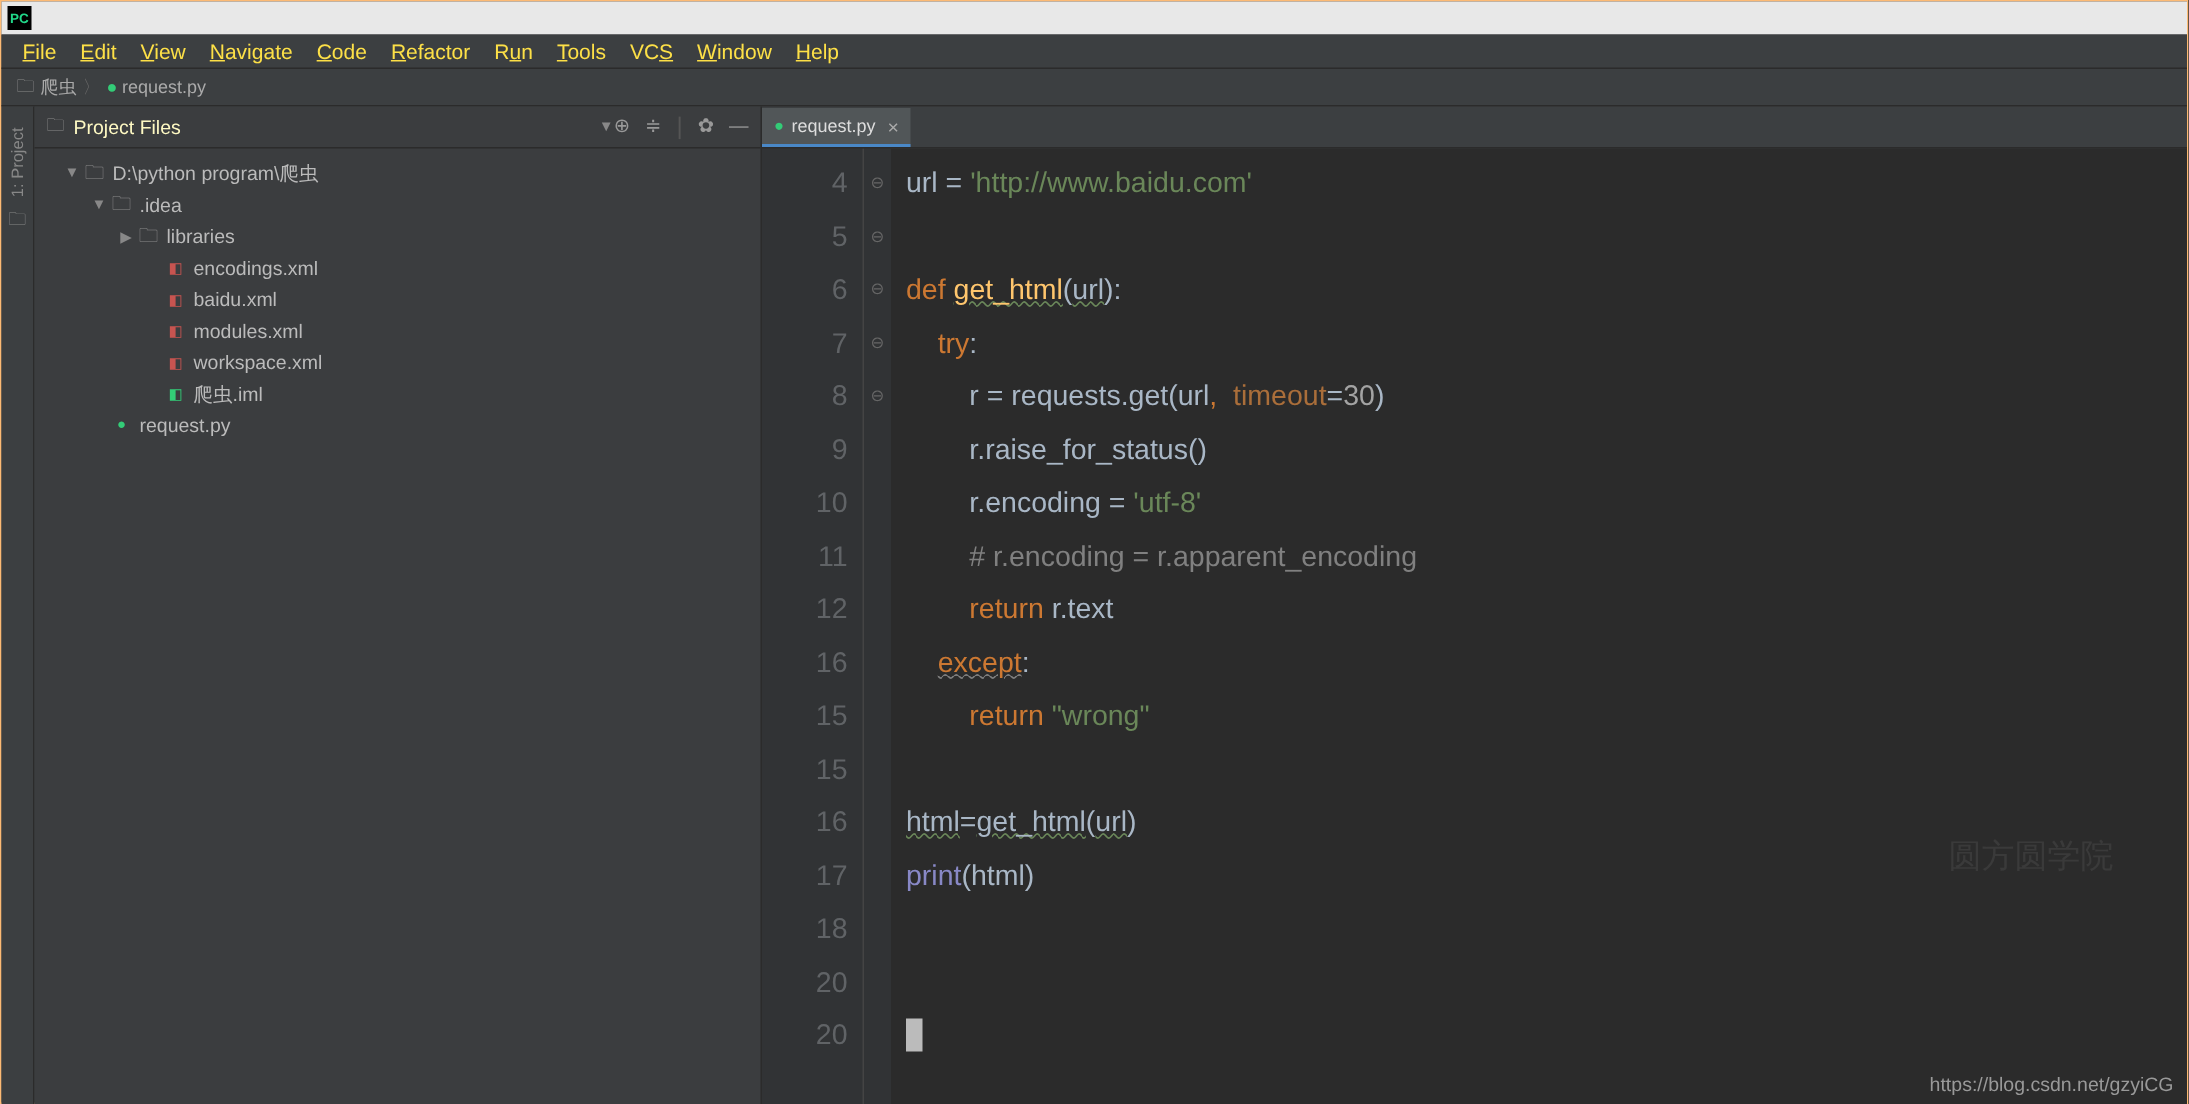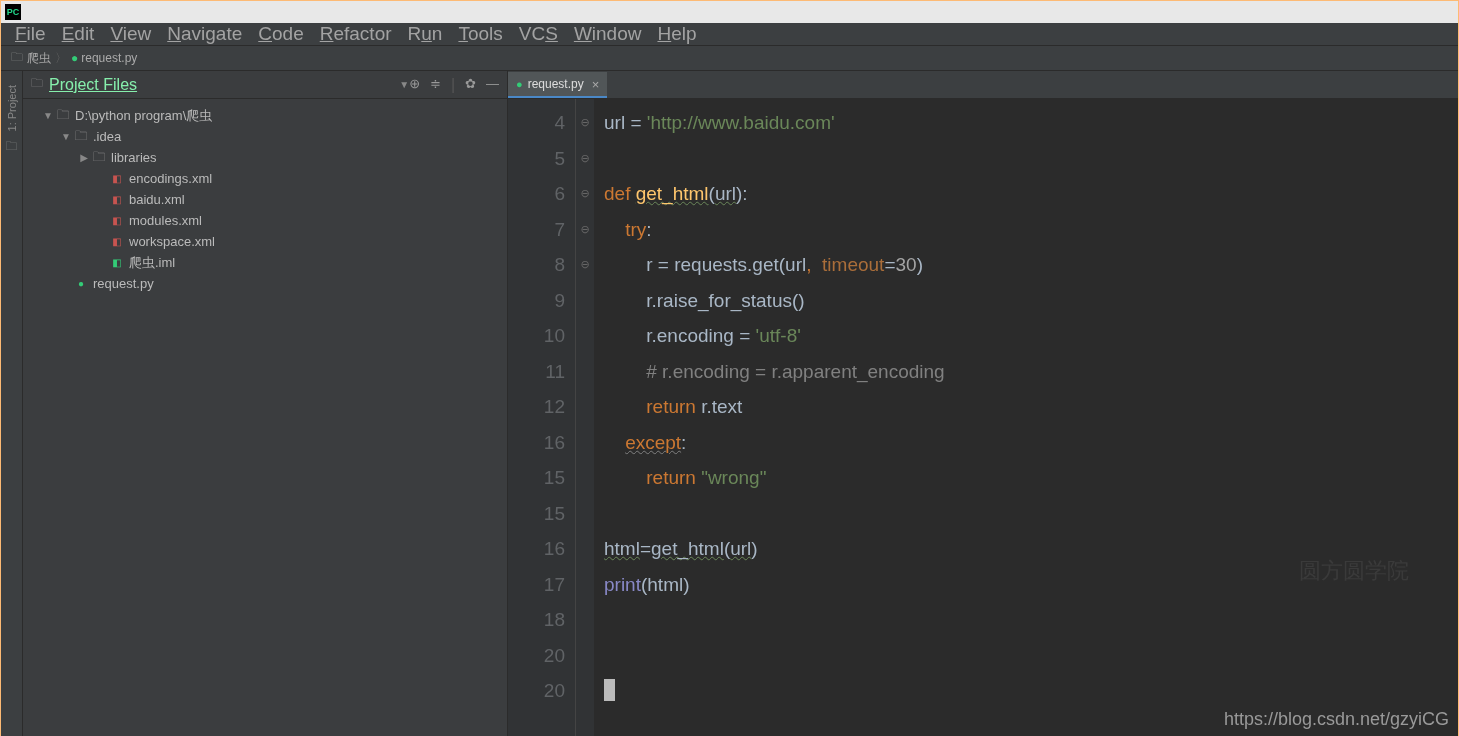--- a/index.html
+++ b/index.html
@@ -4,42 +4,42 @@
 <style>
 * { margin:0; padding:0; box-sizing:border-box; font-family:"Segoe UI",Arial,sans-serif; }
 body { background:#3c3f41; color:#bbb; width:1459px; height:736px; overflow:hidden; position:relative; }
 
 
 .title-bar { height:22px; background:#e8e8e8; display:flex; align-items:center; padding:0 4px; color:#000; font-size:12px; }
 .title-bar .pc-icon { width:16px; height:16px; background:#000; color:#21d789; font-size:9px; font-weight:bold; display:flex; align-items:center; justify-content:center; margin-right:6px; }
 
 
 .menu-bar { height:23px; background:#3c3f41; display:flex; align-items:center; padding:0 6px; border-bottom:1px solid #2b2b2b; }
-.menu-bar .item { color:#a3a3a3; font-size:19px; padding:2px 8px; cursor:pointer; }
+.menu-bar .item { color:#fde047; font-size:14px; padding:2px 8px; cursor:pointer; }
 .menu-bar .item u { text-decoration:underline; }
 
 
 .breadcrumb { height:25px; background:#3c3f41; display:flex; align-items:center; padding:0 10px; border-bottom:1px solid #2b2b2b; font-size:12px; color:#aaa; }
 .breadcrumb .folder-icon { color:#8a8a8a; margin-right:4px; }
 .breadcrumb .sep { margin:0 4px; color:#666; }
 .breadcrumb .py-icon { color:#3c7; margin-right:3px; }
 
 
 .main { display:flex; height:666px; }
 
 
 .left-gutter { width:22px; background:#3c3f41; border-right:1px solid #2b2b2b; display:flex; flex-direction:column; align-items:center; padding-top:8px; }
 .left-gutter .label { writing-mode:vertical-rl; transform:rotate(180deg); font-size:11px; color:#888; margin-top:6px; }
 .left-gutter .folder-glyph { color:#888; font-size:12px; margin-top:6px; }
 
 
 .project-panel { width:485px; background:#3b3d3f; border-right:1px solid #2b2b2b; display:flex; flex-direction:column; }
 .project-header { height:28px; display:flex; align-items:center; padding:0 8px; border-bottom:1px solid #2b2b2b; }
 .project-header .folder-glyph { color:#8a8a8a; margin-right:6px; font-size:12px; }
-.project-header .title { font-size:16px; color:#86efac; flex:1;text-decoration:underline; }
+.project-header .title { font-size:13px; color:#fef9c3; flex:1; }
 .project-header .caret { color:#888; font-size:10px; margin-left:4px; }
 .project-header .actions { display:flex; gap:10px; }
 .project-header .act { color:#999; font-size:13px; cursor:pointer; }
 .project-tree { padding:6px 0; font-size:13px; }
 .tree-row { display:flex; align-items:center; height:21px; padding-left:0; cursor:pointer; }
 .tree-row .arrow { width:14px; text-align:center; color:#888; font-size:10px; }
 .tree-row .icon { width:16px; margin-right:4px; text-align:center; }
 .tree-row .folder { color:#8a8a8a; }
 .tree-row .xml { color:#c75450; font-size:10px; }
 .tree-row .iml { color:#3c7; font-size:10px; }
@@ -67,21 +67,21 @@
 .fn { color:#ffc66d; }
 .param { color:#a9b7c6; }
 .comment { color:#808080; }
 .builtin { color:#8888c6; }
 .ul { text-decoration:underline wavy #6a8759; text-decoration-thickness:1px; }
 .ul2 { text-decoration:underline wavy #808080; text-decoration-thickness:1px; }
 .cursor-block { display:inline-block; width:11px; height:22px; background:#bbb; vertical-align:text-bottom; }
 
 
 .watermark { position:absolute; right:50px; bottom:150px; color:#4a4a4a; font-size:22px; opacity:0.5; pointer-events:none; }
-.url-mark { position:absolute; right:10px; bottom:6px; color:#999; font-size:18px; pointer-events:none; }
+.url-mark { position:absolute; right:10px; bottom:6px; color:#999; font-size:13px; pointer-events:none; }
 
 
 .app-border { border:1px solid #fdba74; width:1459px; height:736px; }
 </style>
 </head>
 <body>
 
 <div class="app-border">
 
 <div class="title-bar">

